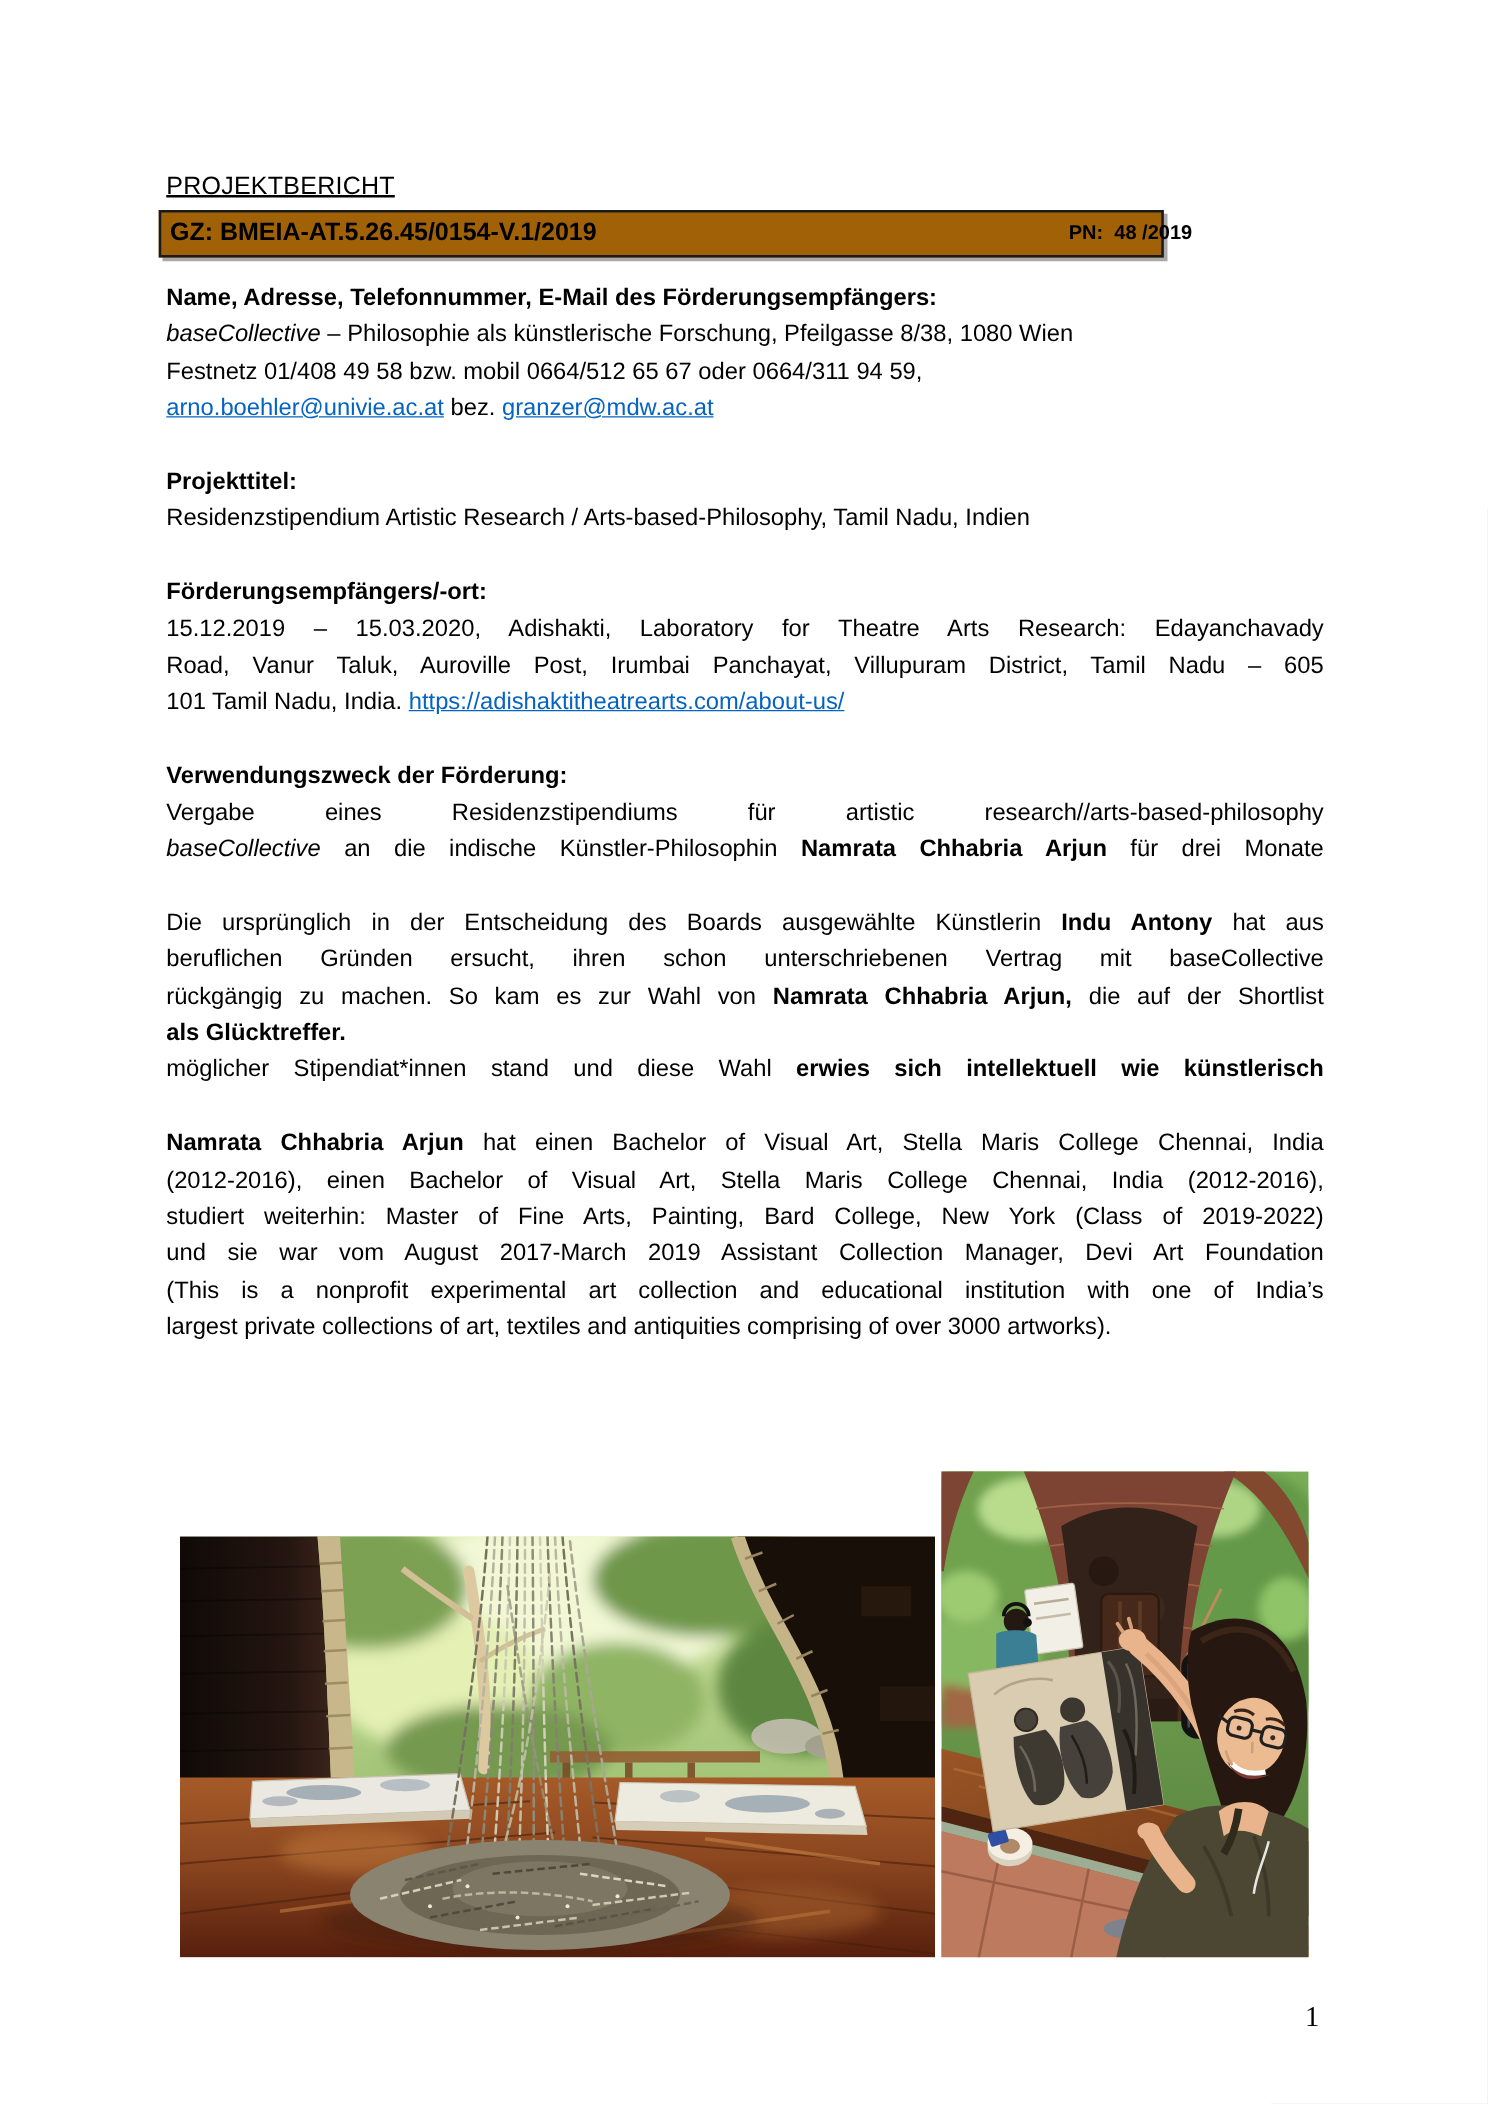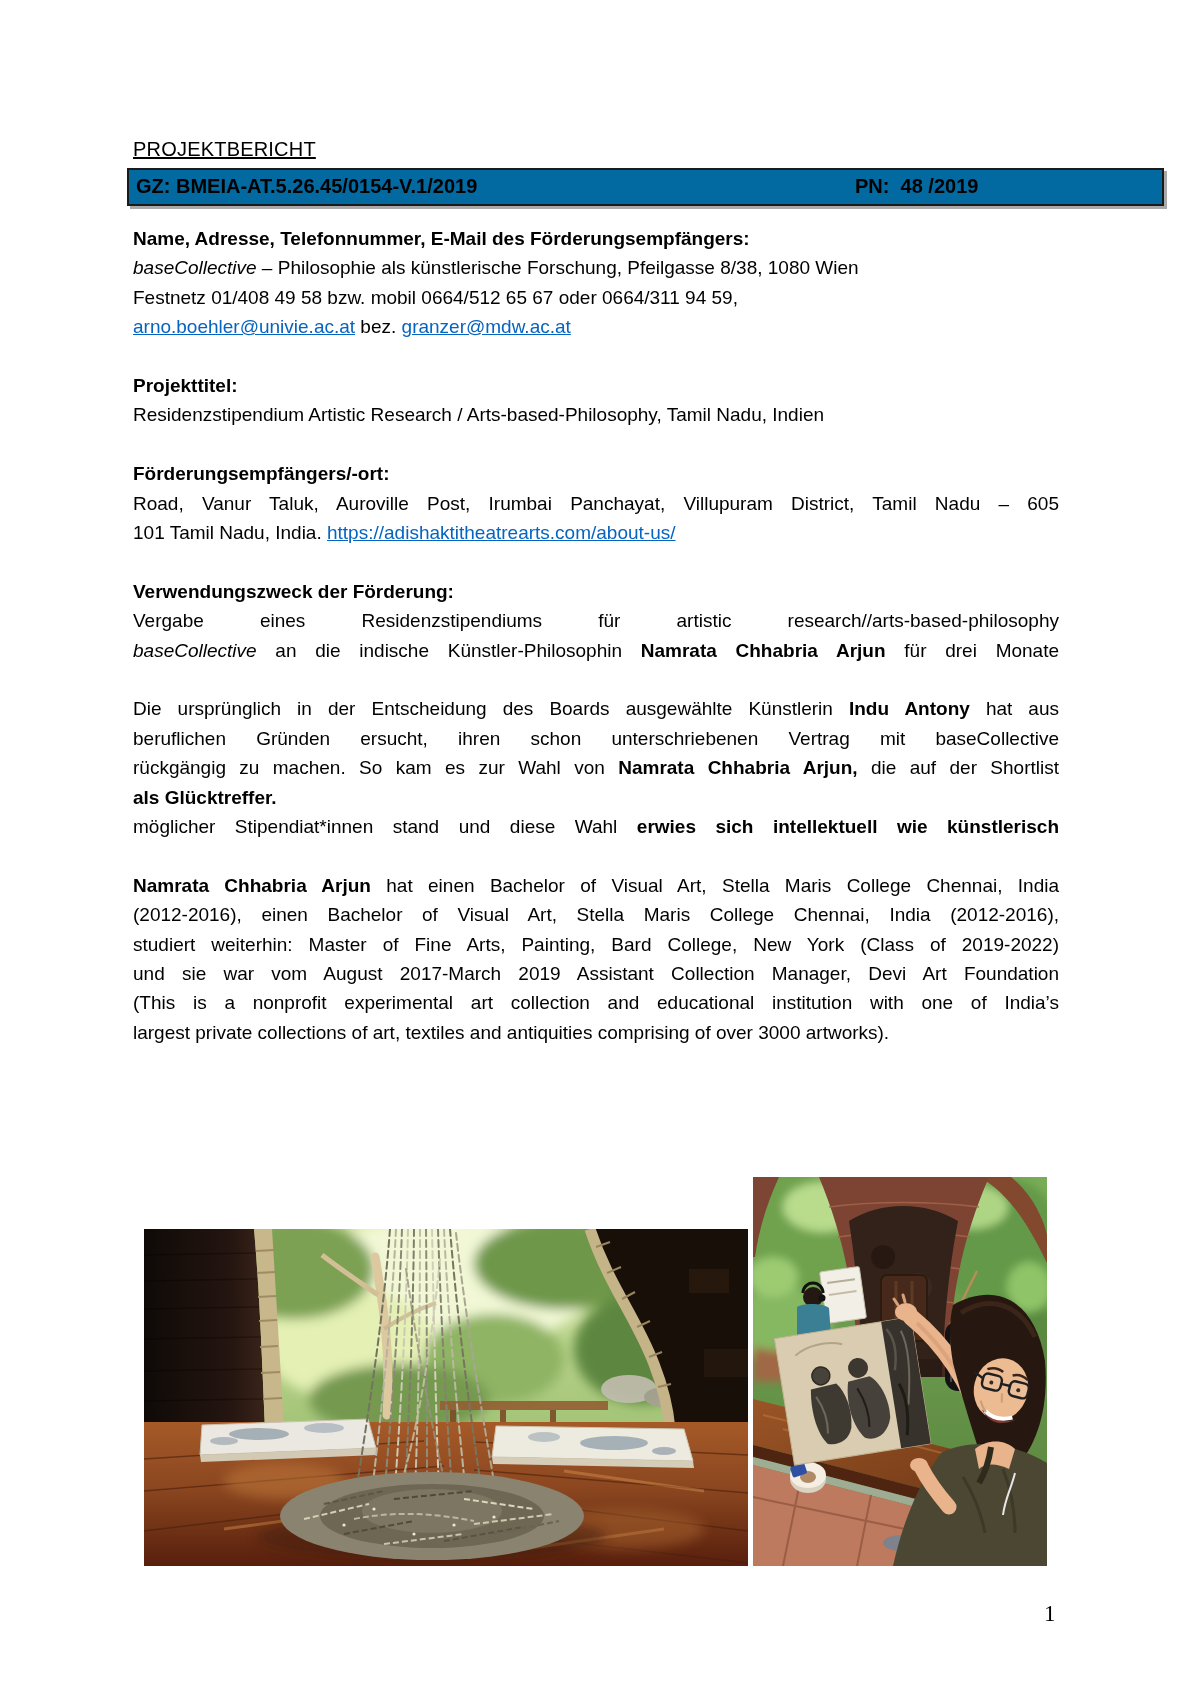--- a/index.html
+++ b/index.html
@@ -1,23 +1,23 @@
 <!DOCTYPE html>
 <html><head>
 <meta charset="utf-8">
 <style>
   html,body{margin:0;padding:0;background:#e9e9e9;}
   .page{position:relative;width:1190px;height:1683px;background:#ffffff;margin:0 auto;
         font-family:"Liberation Sans",sans-serif;color:#000;overflow:hidden;}
   .doc-title{position:absolute;left:133px;top:138px;font-size:20px;font-weight:normal;
              text-decoration:underline;letter-spacing:.2px;}
-  .ref-bar{position:absolute;left:127px;top:168px;width:1037px;height:38px;box-sizing:border-box;
-           background:#0369a1;border:2px solid #1a1a1a;box-shadow:3px 3px 0 #a9a9a9;}
+  .ref-bar{position:absolute;left:127px;top:168px;width:804px;height:38px;box-sizing:border-box;
+           background:#a16207;border:2px solid #1a1a1a;box-shadow:3px 3px 0 #a9a9a9;}
   .ref-bar .gz{position:absolute;left:7px;top:0;line-height:33px;font-weight:bold;font-size:20px;white-space:pre;}
-  .ref-bar .pn{position:absolute;left:726px;top:0;line-height:33px;font-weight:bold;font-size:20px;white-space:pre;}
+  .ref-bar .pn{position:absolute;left:726px;top:0;line-height:33px;font-weight:bold;font-size:16px;white-space:pre;}
   .body-text{position:absolute;left:133px;top:224px;width:926px;font-size:19px;line-height:29.4px;}
   .block{margin:0;}
   .gap{height:29.4px;}
   .line{min-height:29.4px;}
   .just{text-align:justify;text-align-last:justify;}
   .b{font-weight:bold;}
   .i{font-style:italic;}
   a.link{color:#0563c1;text-decoration:underline;cursor:pointer;text-align:right;}
   .photo{position:absolute;overflow:hidden;}
   .photo svg{display:block;}
@@ -51,20 +51,21 @@
         <div class="line"><span class="b">Projekttitel:</span></div>
       </div>
       <div class="block para">
         <div class="line"><span>Residenzstipendium Artistic Research / Arts-based-Philosophy, Tamil Nadu, Indien</span></div>
       </div>
       <div class="block gap"></div>
       <div class="block heading">
         <div class="line"><span class="b">Förderungsempfängers/-ort:</span></div>
       </div>
       <div class="block para">
+        <div class="line just"><span>15.12.2019 – 15.03.2020, Adishakti, Laboratory for Theatre Arts Research: Edayanchavady</span></div>
         <div class="line just"><span>Road, Vanur Taluk, Auroville Post, Irumbai Panchayat, Villupuram District, Tamil Nadu – 605</span></div>
         <div class="line"><span>101 Tamil Nadu, India. </span><a class="link" href="#">https://adishaktitheatrearts.com/about-us/</a></div>
       </div>
       <div class="block gap"></div>
       <div class="block heading">
         <div class="line"><span class="b">Verwendungszweck der Förderung:</span></div>
       </div>
       <div class="block para">
         <div class="line just"><span>Vergabe eines Residenzstipendiums für artistic research//arts-based-philosophy</span></div>
         <div class="line just"><span class="i">baseCollective</span><span> an die indische Künstler-Philosophin </span><span class="b">Namrata Chhabria Arjun</span><span> für drei Monate</span></div>

